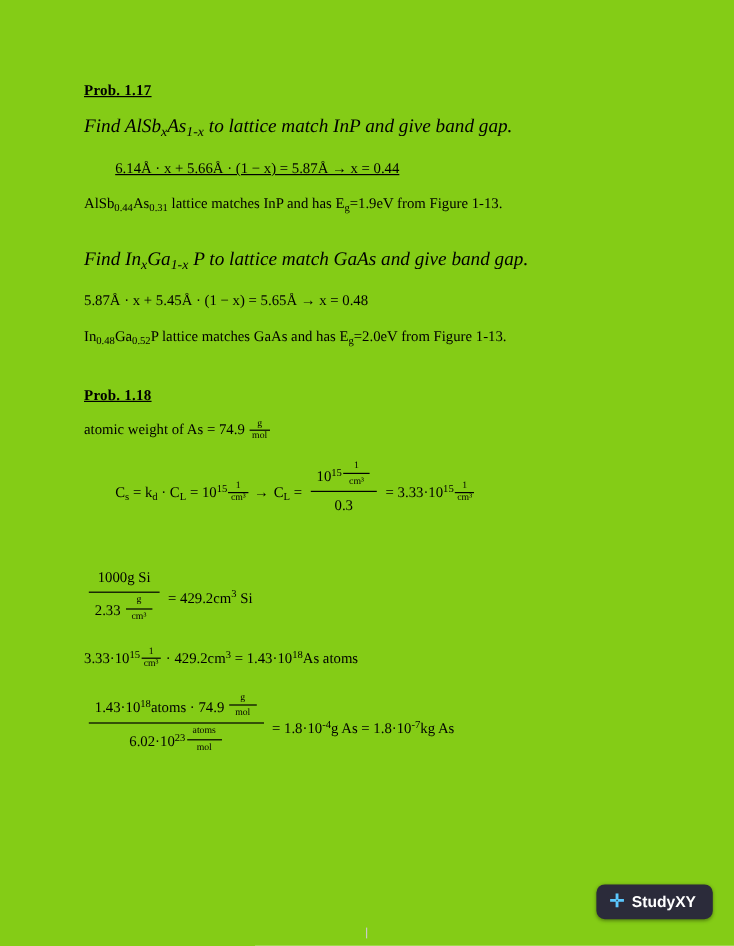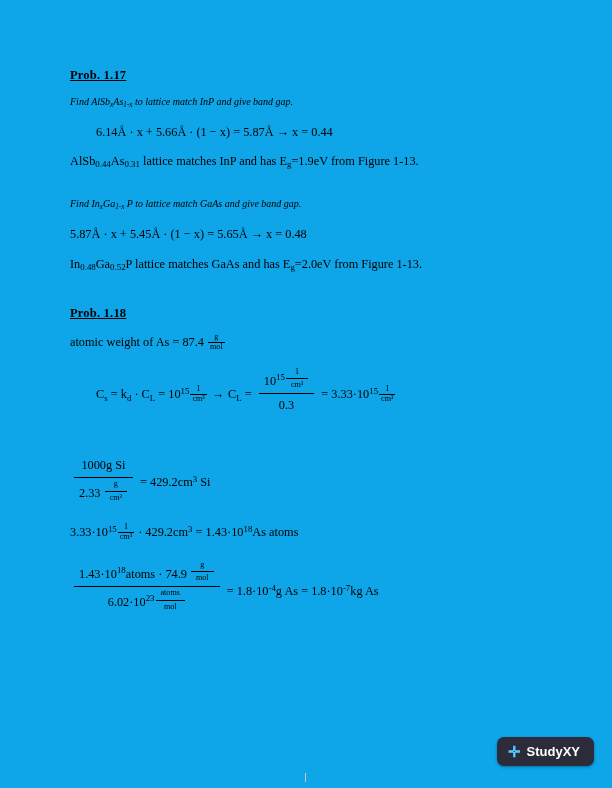--- a/index.html
+++ b/index.html
@@ -13,55 +13,56 @@
     font-family: "Liberation Serif", serif;
     color: #000000;
     position: relative;
     overflow: hidden;
   }
   .page {
     position: absolute;
     left: 0; top: 0;
     width: 612px;
     height: 788px;
-    background: #0ea5e9;
+    background: #84cc16;
   }
   .content {
     position: absolute;
     left: 70px;
     top: 68px;
     width: 440px;
   }
   .prob-head {
     font-weight: bold;
     text-decoration: underline;
     font-size: 12.5px;
     margin: 0 0 12px 0;
     letter-spacing: 0.2px;
   }
   .italic-line {
     font-style: italic;
-    font-size: 10px;
+    font-size: 16px;
     margin: 0 0 12px 0;
     line-height: 1.35;
   }
   .para {
     font-size: 12.3px;
     margin: 0 0 12px 0;
     line-height: 1.45;
     text-align: left;
   }
   .eqn {
     font-size: 12.3px;
     margin: 0 0 12px 0;
     line-height: 1.5;
     padding-left: 0;
   }
   .eqn.indent {
     padding-left: 26px;
+    text-decoration: underline;
   }
   sub {
     font-size: 0.72em;
     vertical-align: -0.28em;
   }
   sup {
     font-size: 0.72em;
     vertical-align: 0.5em;
   }
   .smallfrac {
@@ -169,21 +170,21 @@
     <div class="para">
       <span>In</span><sub>0.48</sub><span>Ga</span><sub>0.52</sub><span>P lattice matches GaAs and has E</span><sub>g</sub><span>=2.0eV from Figure 1-13.</span>
     </div>
 
     <div class="spacer-lg"></div>
 
     <div class="prob-head">Prob. 1.18</div>
 
 
     <div class="para">
-      <span>atomic weight of As = 87.4 </span><span class="smallfrac"><span class="num">g</span><span class="den">mol</span></span>
+      <span>atomic weight of As = 74.9 </span><span class="smallfrac"><span class="num">g</span><span class="den">mol</span></span>
     </div>
 
     <div class="eqn-row indent" style="padding-left:26px;">
       <span>C</span><sub>s</sub><span> = k</span><sub>d</sub><span> · C</span><sub>L</sub><span> = 10</span><sup>15</sup><span class="smallfrac"><span class="num">1</span><span class="den">cm³</span></span><span class="arrow">→</span><span>C</span><sub>L</sub><span> = </span><span class="bigfrac"><span class="num"><span>10</span><sup>15</sup><span class="smallfrac"><span class="num">1</span><span class="den">cm³</span></span></span><span class="den">0.3</span></span><span> = 3.33·10</span><sup>15</sup><span class="smallfrac"><span class="num">1</span><span class="den">cm³</span></span>
     </div>
 
 
     <div class="spacer-sm"></div>
 
     <div class="eqn-row">

